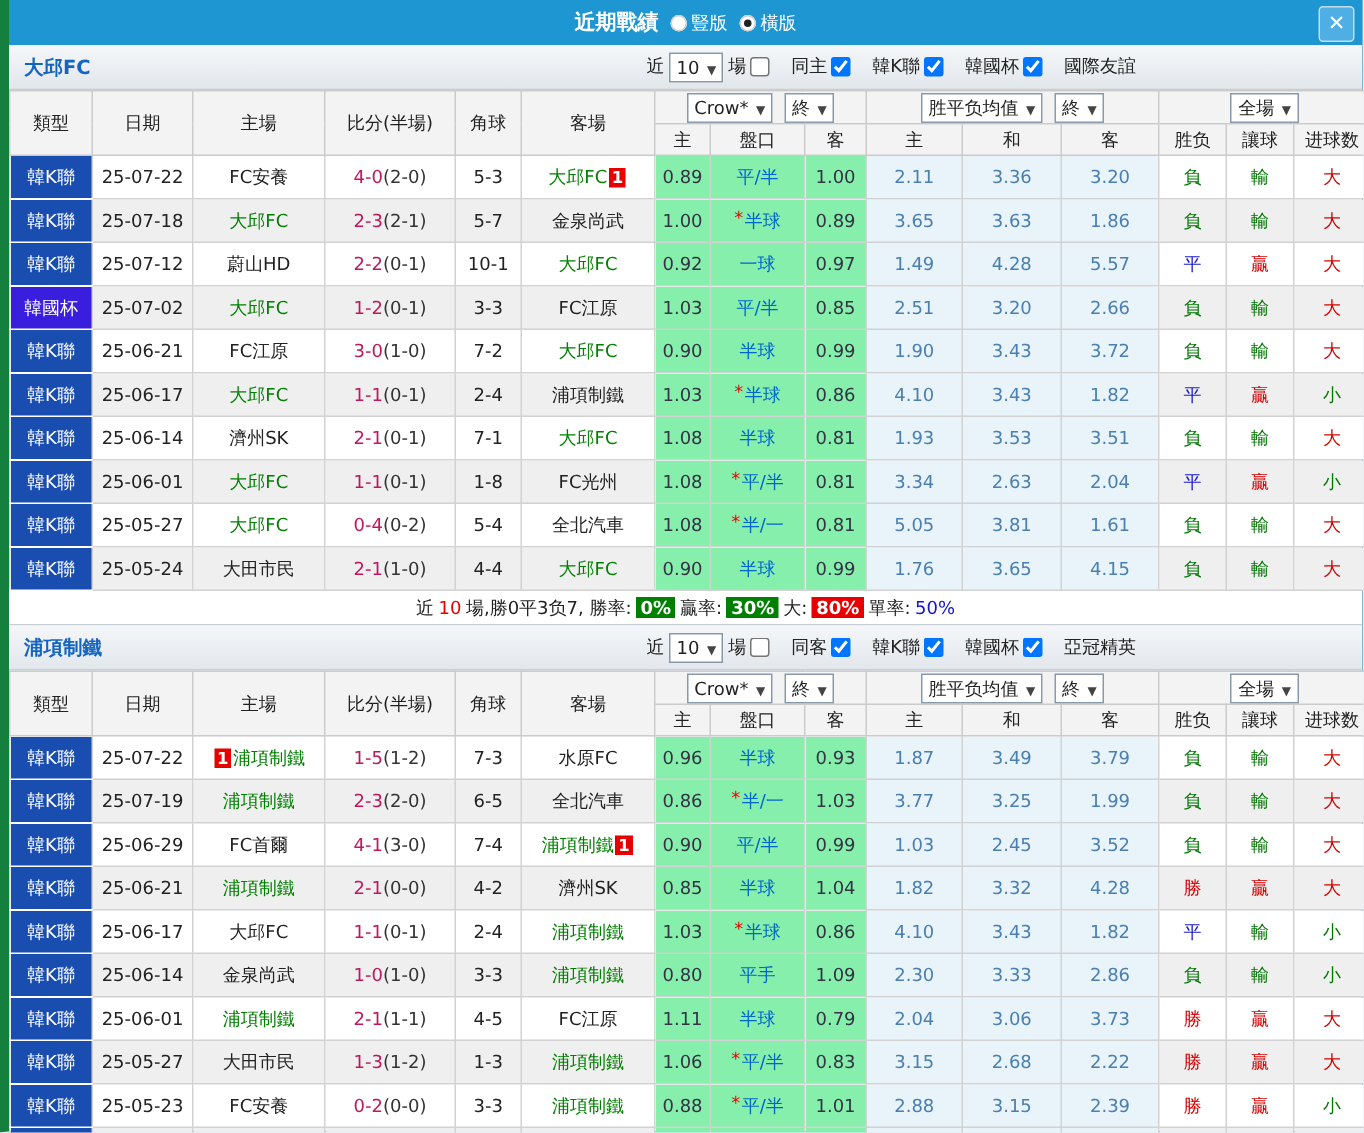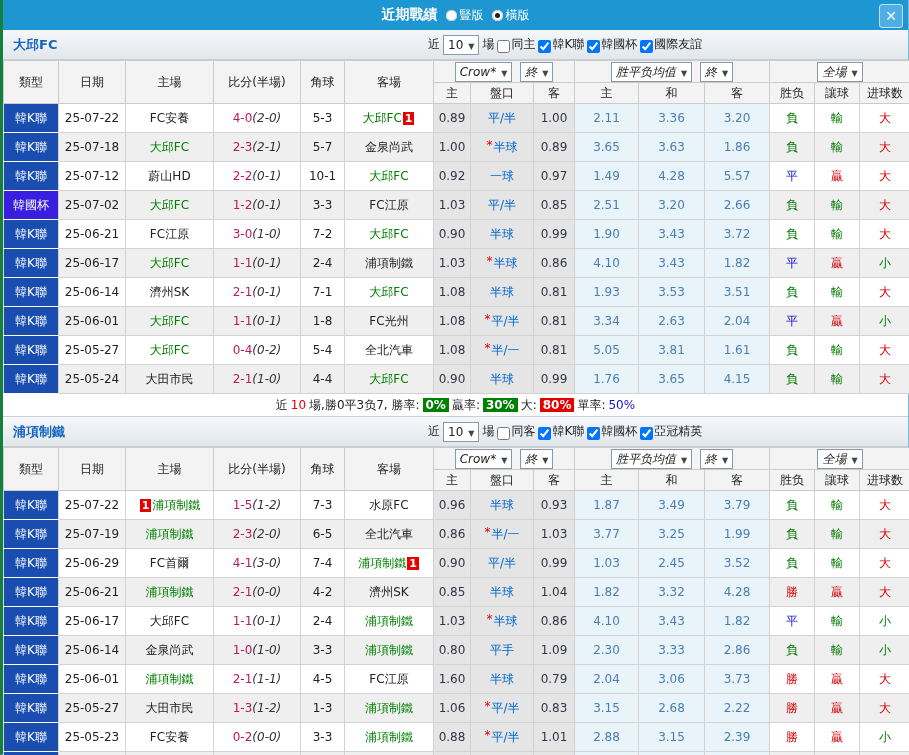--- a/index.html
+++ b/index.html
@@ -1,54 +1,54 @@
 <!DOCTYPE html>
 <html><head>
 <meta charset="utf-8">
 <style>
   html,body{margin:0;padding:0;background:#fff;}
   body{width:909px;height:755px;overflow:hidden;font-family:"DejaVu Sans",sans-serif;font-size:12px;color:#222;}
-  .window{width:909px;height:755px;box-sizing:border-box;border-left:3px solid #15803d;border-right:1px solid #7EB9DC;border-bottom:1px solid #7EB9DC;}
+  .window{width:909px;height:755px;box-sizing:border-box;border-left:6px solid #15803d;border-right:1px solid #7EB9DC;border-bottom:1px solid #7EB9DC;}
   
   .titlebar{height:30px;background:#1E96D2;position:relative;display:flex;align-items:center;justify-content:center;color:#fff;}
   .titlebar-center{display:flex;align-items:center;gap:8px;}
   .win-title{font-weight:bold;font-size:14px;}
   .radio-label{display:flex;align-items:center;gap:3px;font-size:12px;color:#fff;cursor:default;}
   .radio{width:11px;height:11px;border-radius:50%;background:#fff;box-shadow:inset 0 0 0 1px #cfcfcf;position:relative;display:inline-block;}
   .radio.checked::after{content:"";position:absolute;left:3px;top:3px;width:5px;height:5px;border-radius:50%;background:#222;}
   .close-btn{position:absolute;right:5px;top:4px;width:22px;height:22px;background:#4FAFE4;border:1px solid #BFE0F2;border-radius:3px;color:#fff;font-weight:bold;font-size:14px;display:flex;align-items:center;justify-content:center;cursor:pointer;}
   
   .teambar{height:30px;background:linear-gradient(#F5F7F9,#E2E7EC);border-bottom:1px solid #C6CED6;display:flex;align-items:center;position:relative;padding:0 10px;box-sizing:border-box;}
   .team-name{color:#1565C0;font-weight:bold;font-size:13px;}
   .filters{position:absolute;left:425px;display:flex;align-items:center;gap:3px;color:#222;}
-  .filters label{display:flex;align-items:flex-end;gap:1px;}
+  .filters label{display:flex;align-items:center;gap:14px;}
   .filters input[type=checkbox]{width:13px;height:13px;margin:0;}
   .sel{display:inline-block;background:#fff;border:1px solid #8899AA;padding:0 4px;height:18px;line-height:18px;font-size:12px;color:#222;cursor:pointer;white-space:nowrap;}
   .sel::after{content:"▼";font-size:8px;color:#444;margin-left:5px;}
   
   table{border-collapse:collapse;table-layout:fixed;width:907px;}
   col.c1{width:55px}col.c2{width:67px}col.c3{width:88px}col.c4{width:87px}col.c5{width:44px}
   col.c6{width:89px}col.c7{width:37px}col.c8{width:63px}col.c9{width:41px}col.c10{width:64px}
   col.c11{width:66px}col.c12{width:65px}col.c13{width:45px}col.c14{width:45px}col.c15{width:51px}
   th{background:#F3F3F4;border:1px solid #CBCBCB;font-weight:normal;font-size:12px;color:#222;padding:0;}
   tr.ghead th{height:21px;}
   tr.shead th{height:20px;}
-  .hsel{background:#F3F3F4;font-style:italic;}
+  .hsel{background:#F3F3F4;}
   .hsel .sel{margin:0 2px;}
   td{border:1px solid #D2D2D2;text-align:center;height:28px;padding:0;font-size:12px;overflow:hidden;white-space:nowrap;}
   tr.odd td.base{background:#FFFFFF;}
   tr.even td.base{background:#EFEFEF;}
   td.type{background:#1A4DB0;color:#fff;border-top:1px solid #fff;border-bottom:1px solid #fff;}
   td.type.cup{background:#3A1EDD;}
-  td.crow{background:#e5e5e5;color:#333344;}
+  td.crow{background:#86efac;color:#333344;}
   td.avgc{background:#E8F3FA;color:#4A7FB0;}
   .focus{color:#008000;}
   .team-n{color:#222;}
   .sc-main{color:#be185d;}
-  .sc-half{color:#333;font-style:italic;}
+  .sc-half{color:#333;}
   .star{color:#E60000;vertical-align:2px;margin-right:1px;}
   .hcp{color:#0066CC;}
   .c-red{color:#D40000;}
   .c-green{color:#007800;}
   .c-blue{color:#1414CC;}
   .badge{display:inline-block;background:#E60000;color:#fff;font-size:11px;line-height:13px;padding:0 2px;font-weight:bold;margin:0 1px;}
   
   .summary{height:22px;display:flex;align-items:center;justify-content:center;gap:3px;background:#fff;border-bottom:1px solid #C6CED6;font-size:12px;}
   .summary .red{color:#E60000;}
   .summary .blue{color:#1414CC;}
@@ -518,21 +518,21 @@
           <td class="base c-green">輸</td>
           <td class="base c-green">小</td>
         </tr>
         <tr class="odd">
           <td class="type">韓K聯</td>
           <td class="base">25-06-01</td>
           <td class="base"><span class="focus">浦項制鐵</span></td>
           <td class="base"><span class="sc-main">2-1</span><span class="sc-half">(1-1)</span></td>
           <td class="base">4-5</td>
           <td class="base"><span class="team-n">FC江原</span></td>
-          <td class="crow">1.60</td>
+          <td class="crow">1.11</td>
           <td class="crow"><span class="hcp">半球</span></td>
           <td class="crow">0.79</td>
           <td class="avgc">2.04</td>
           <td class="avgc">3.06</td>
           <td class="avgc">3.73</td>
           <td class="base c-red">勝</td>
           <td class="base c-red">贏</td>
           <td class="base c-red">大</td>
         </tr>
         <tr class="even">

